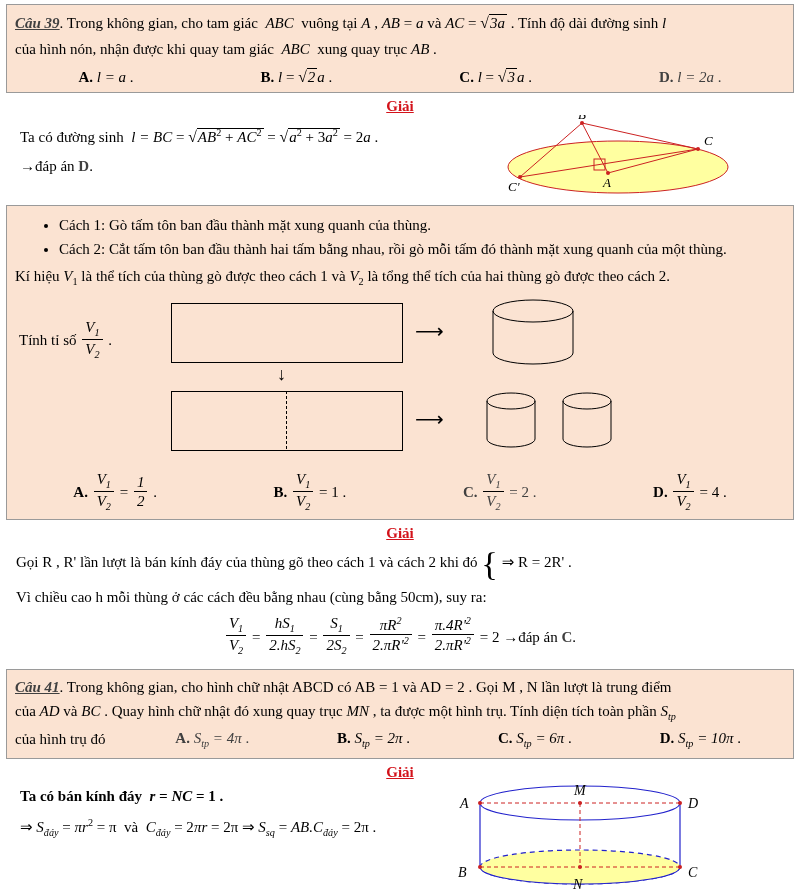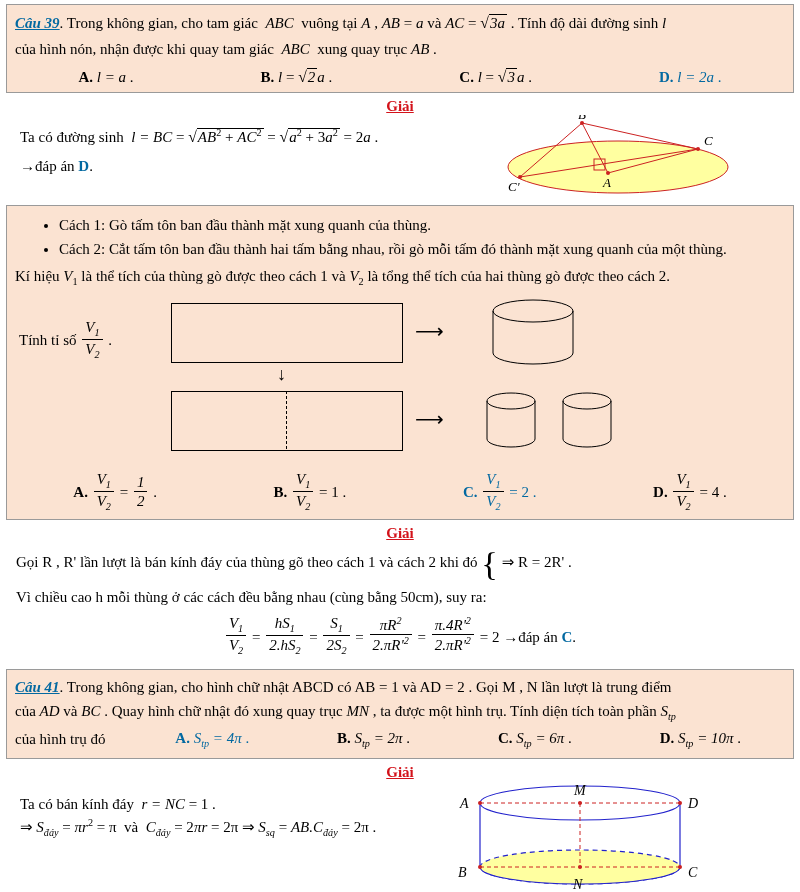--- a/index.html
+++ b/index.html
@@ -13,21 +13,21 @@
   .page{position:relative;width:800px;min-height:892px;}
 
   .qbox{
     border:1px solid #9a9a9a;
     background:#fbe3d2;
     margin:4px 6px 0 6px;
     padding:5px 8px 6px 8px;
     position:relative;
   }
   .qlabel{font-weight:bold;font-style:italic;text-decoration:underline;}
-  .red{color:#0369a1;}
+  .red{color:#404040;}
   .bold{font-weight:bold;}
   .it{font-style:italic;}
   .center{text-align:center;}
   .giai{
     text-align:center;
     font-weight:bold;
     text-decoration:underline;
     color:#d3121a;
     margin:5px 0 2px 0;
   }
@@ -199,21 +199,21 @@
         <span><span class="bold">B.</span> <span class="it">S<sub class="s">tp</sub> = 2π</span> .</span>
         <span><span class="bold">C.</span> <span class="it">S<sub class="s">tp</sub> = 6π</span> .</span>
         <span><span class="bold">D.</span> <span class="it">S<sub class="s">tp</sub> = 10π</span> .</span>
       </span>
     </div>
   </div>
 
   <div class="giai">Giải</div>
 
   <div class="figwrap" style="height:110px;">
-    <div class="sol" style="position:absolute;left:4px;top:8px;">
+    <div class="sol" style="position:absolute;left:4px;top:0;font-weight:bold;">
       Ta có bán kính đáy&nbsp; <span class="it">r = NC</span> = 1 .
     </div>
     <div class="sol" style="position:absolute;left:4px;top:30px;">
       ⇒ <span class="it">S<sub class="s">đáy</sub></span> = <span class="it">πr</span><sup class="s">2</sup> = π&nbsp; và&nbsp; <span class="it">C<sub class="s">đáy</sub></span> = 2<span class="it">πr</span> = 2π ⇒ <span class="it">S<sub class="s">sq</sub></span> = <span class="it">AB.C<sub class="s">đáy</sub></span> = 2π .
     </div>
 
     <svg width="300" height="112" style="position:absolute;left:440px;top:-2px;">
       <ellipse cx="140" cy="22" rx="100" ry="17" fill="none" stroke="#2222cc" stroke-width="1.2"></ellipse>
       <line x1="40" y1="22" x2="40" y2="86" stroke="#2222cc" stroke-width="1.2"></line>
       <line x1="240" y1="22" x2="240" y2="86" stroke="#2222cc" stroke-width="1.2"></line>

